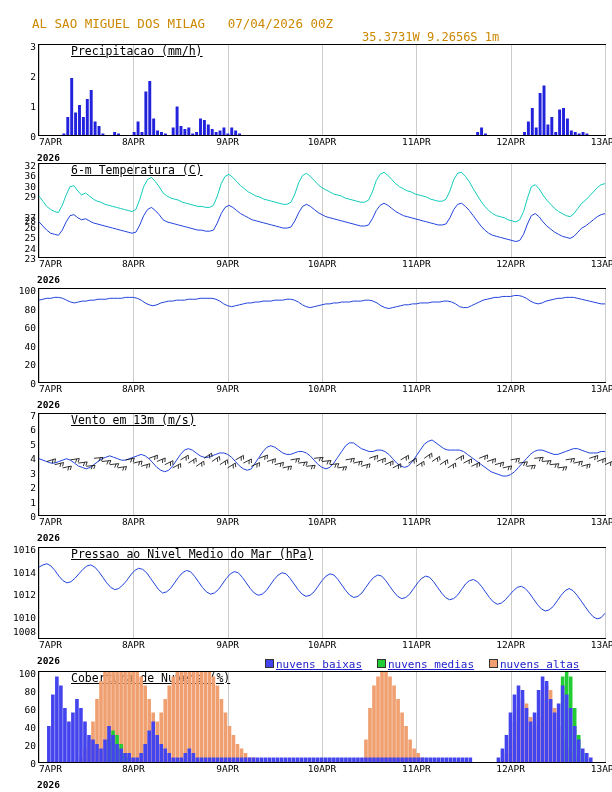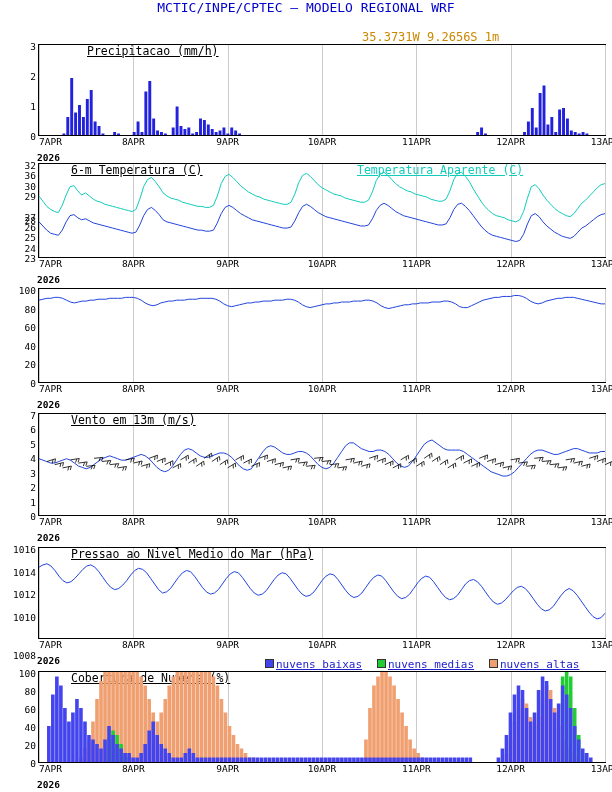--- a/index.html
+++ b/index.html
@@ -32,21 +32,21 @@
 
   .legend{position:absolute;font-family:"DejaVu Sans Mono",monospace;font-size:11px;white-space:nowrap;padding-left:34px;}
   .legend .sw{display:inline-block;width:7px;height:7px;border:1px solid #333;margin-right:2px;vertical-align:0px;}
   .ul{text-decoration:underline;}
 </style>
 </head>
 <body>
 
 <div class="page">
 
-  <div class="hdr-title">MCTIC/INPE/CPTEC — MODELO REGIONAL WRF</div>
+  <div class="hdr-station">AL SAO MIGUEL DOS MILAG   07/04/2026 00Z</div>
   <div class="hdr-coords">35.3731W 9.2656S 1m</div>
 
   <div id="panels">
       <div class="panel" style="top: 44px; width: 568px; height: 92px;">
         <div class="grid">
           <div class="vline" style="left: 0px;"></div>
           <div class="vline" style="left: 94.3333px;"></div>
           <div class="vline" style="left: 188.667px;"></div>
           <div class="vline" style="left: 283px;"></div>
           <div class="vline" style="left: 377.333px;"></div>
@@ -58,21 +58,21 @@
         <div class="ylab" style="top: 31px;">2</div>
         <div class="ylab" style="top: 1px;">3</div>
         <div class="xlab first" style="left: 0px;">7APR</div>
         <div class="xlab" style="left: 94.3333px;">8APR</div>
         <div class="xlab" style="left: 188.667px;">9APR</div>
         <div class="xlab" style="left: 283px;">10APR</div>
         <div class="xlab" style="left: 377.333px;">11APR</div>
         <div class="xlab" style="left: 471.667px;">12APR</div>
         <div class="xlab" style="left: 566px;">13APR</div>
         <div class="yearlab">2026</div>
-        <div class="ptitle" style="left: 48px; top: -1px;"><u>Precipitacao (mm/h)</u></div>
+        <div class="ptitle" style="left: 32px; top: -1px;"><u>Precipitacao (mm/h)</u></div>
         <svg class="series" viewBox="0 0 566 90" preserveAspectRatio="none" style="width: 566px; height: 90px;">
           <rect x="23.42" width="2.93" y="88.50" height="1.50" fill="#2222dd"></rect>
           <rect x="27.32" width="2.93" y="72.00" height="18.00" fill="#2222dd"></rect>
           <rect x="31.23" width="2.93" y="33.00" height="57.00" fill="#2222dd"></rect>
           <rect x="35.13" width="2.93" y="67.50" height="22.50" fill="#2222dd"></rect>
           <rect x="39.03" width="2.93" y="60.00" height="30.00" fill="#2222dd"></rect>
           <rect x="42.94" width="2.93" y="72.00" height="18.00" fill="#2222dd"></rect>
           <rect x="46.84" width="2.93" y="54.00" height="36.00" fill="#2222dd"></rect>
           <rect x="50.74" width="2.93" y="45.00" height="45.00" fill="#2222dd"></rect>
           <rect x="54.65" width="2.93" y="76.50" height="13.50" fill="#2222dd"></rect>
@@ -151,21 +151,20 @@
         <div class="ylab" style="top: 1px;">32</div>
         <div class="xlab first" style="left: 0px;">7APR</div>
         <div class="xlab" style="left: 94.3333px;">8APR</div>
         <div class="xlab" style="left: 188.667px;">9APR</div>
         <div class="xlab" style="left: 283px;">10APR</div>
         <div class="xlab" style="left: 377.333px;">11APR</div>
         <div class="xlab" style="left: 471.667px;">12APR</div>
         <div class="xlab" style="left: 566px;">13APR</div>
         <div class="yearlab">2026</div>
         <div class="ptitle" style="left: 32px; top: -1px;"><u>6-m Temperatura (C)</u></div>
-        <div class="ptitle" style="left: 318px; top: -1px; color: rgb(17, 204, 187);"><u>Temperatura Aparente (C)</u></div>
         <svg class="series" viewBox="0 0 566 93" preserveAspectRatio="none" style="width: 566px; height: 93px;">
           <path d="M0.00 57.87 L3.88 62.00 L7.75 66.13 L11.63 69.23 L15.51 70.27 L19.38 71.30 L23.26 66.13 L27.14 57.87 L31.01 51.67 L34.89 50.63 L38.77 53.73 L42.64 55.80 L46.52 54.77 L50.40 56.83 L54.27 58.90 L58.15 59.93 L62.03 60.97 L65.90 62.00 L69.78 63.03 L73.66 64.07 L77.53 65.10 L81.41 66.13 L85.29 67.17 L89.16 68.20 L93.04 69.23 L96.92 68.20 L100.79 60.97 L104.67 51.67 L108.55 45.47 L112.42 43.40 L116.30 46.50 L120.18 50.63 L124.05 55.80 L127.93 57.87 L131.81 58.90 L135.68 59.93 L139.56 60.97 L143.44 62.00 L147.32 63.03 L151.19 64.07 L155.07 65.10 L158.95 66.13 L162.82 66.13 L166.70 67.17 L170.58 67.17 L174.45 66.13 L178.33 58.90 L182.21 49.60 L186.08 43.40 L189.96 41.33 L193.84 43.40 L197.71 46.50 L201.59 49.60 L205.47 51.67 L209.34 53.73 L213.22 55.80 L217.10 56.83 L220.97 57.87 L224.85 58.90 L228.73 59.93 L232.60 60.97 L236.48 62.00 L240.36 63.03 L244.23 64.07 L248.11 64.07 L251.99 63.03 L255.86 56.83 L259.74 48.57 L263.62 42.37 L267.49 40.30 L271.37 42.37 L275.25 45.47 L279.12 48.57 L283.00 50.63 L286.88 52.70 L290.75 53.73 L294.63 54.77 L298.51 55.80 L302.38 56.83 L306.26 57.87 L310.14 58.90 L314.01 59.93 L317.89 60.97 L321.77 62.00 L325.64 62.00 L329.52 60.97 L333.40 54.77 L337.27 46.50 L341.15 41.33 L345.03 39.27 L348.90 41.33 L352.78 44.43 L356.66 47.53 L360.53 49.60 L364.41 51.67 L368.29 52.70 L372.16 53.73 L376.04 54.77 L379.92 55.80 L383.79 56.83 L387.67 57.87 L391.55 58.90 L395.42 59.93 L399.30 60.97 L403.18 60.97 L407.05 59.93 L410.93 53.73 L414.81 45.47 L418.68 40.30 L422.56 39.27 L426.44 42.37 L430.32 46.50 L434.19 51.67 L438.07 56.83 L441.95 62.00 L445.82 66.13 L449.70 69.23 L453.58 71.30 L457.45 72.33 L461.33 73.37 L465.21 74.40 L469.08 75.43 L472.96 76.47 L476.84 77.50 L480.71 76.47 L484.59 70.27 L488.47 59.93 L492.34 51.67 L496.22 49.60 L500.10 52.70 L503.97 57.87 L507.85 62.00 L511.73 65.10 L515.60 68.20 L519.48 70.27 L523.36 72.33 L527.23 73.37 L531.11 74.40 L534.99 72.33 L538.86 68.20 L542.74 64.07 L546.62 62.00 L550.49 58.90 L554.37 55.80 L558.25 52.70 L562.12 50.63 L566.00 49.60 " fill="none" stroke="#2244dd" stroke-width="1" vector-effect="non-scaling-stroke"></path>
           <path d="M0.00 32.03 L3.88 37.20 L7.75 42.37 L11.63 45.47 L15.51 47.53 L19.38 48.57 L23.26 41.33 L27.14 31.00 L31.01 22.73 L34.89 21.70 L38.77 26.87 L42.64 31.00 L46.52 28.93 L50.40 32.03 L54.27 35.13 L58.15 37.20 L62.03 38.23 L65.90 40.30 L69.78 41.33 L73.66 42.37 L77.53 43.40 L81.41 44.43 L85.29 45.47 L89.16 46.50 L93.04 47.53 L96.92 45.47 L100.79 35.13 L104.67 22.73 L108.55 15.50 L112.42 13.43 L116.30 17.57 L120.18 22.73 L124.05 28.93 L127.93 32.03 L131.81 34.10 L135.68 35.13 L139.56 36.17 L143.44 38.23 L147.32 39.27 L151.19 40.30 L155.07 41.33 L158.95 42.37 L162.82 42.37 L166.70 43.40 L170.58 43.40 L174.45 41.33 L178.33 32.03 L182.21 19.63 L186.08 12.40 L189.96 10.33 L193.84 13.43 L197.71 17.57 L201.59 21.70 L205.47 24.80 L209.34 27.90 L213.22 29.97 L217.10 32.03 L220.97 33.07 L224.85 35.13 L228.73 36.17 L232.60 37.20 L236.48 38.23 L240.36 39.27 L244.23 40.30 L248.11 40.30 L251.99 38.23 L255.86 29.97 L259.74 18.60 L263.62 11.37 L267.49 9.30 L271.37 12.40 L275.25 16.53 L279.12 20.67 L283.00 23.77 L286.88 25.83 L290.75 27.90 L294.63 29.97 L298.51 31.00 L302.38 32.03 L306.26 34.10 L310.14 35.13 L314.01 36.17 L317.89 37.20 L321.77 38.23 L325.64 38.23 L329.52 36.17 L333.40 27.90 L337.27 16.53 L341.15 10.33 L345.03 8.27 L348.90 11.37 L352.78 15.50 L356.66 19.63 L360.53 22.73 L364.41 24.80 L368.29 26.87 L372.16 27.90 L376.04 29.97 L379.92 31.00 L383.79 32.03 L387.67 33.07 L391.55 35.13 L395.42 36.17 L399.30 37.20 L403.18 37.20 L407.05 35.13 L410.93 26.87 L414.81 15.50 L418.68 9.30 L422.56 8.27 L426.44 12.40 L430.32 17.57 L434.19 24.80 L438.07 31.00 L441.95 37.20 L445.82 42.37 L449.70 46.50 L453.58 49.60 L457.45 51.67 L461.33 52.70 L465.21 53.73 L469.08 55.80 L472.96 56.83 L476.84 57.87 L480.71 55.80 L484.59 47.53 L488.47 34.10 L492.34 22.73 L496.22 20.67 L500.10 24.80 L503.97 31.00 L507.85 36.17 L511.73 40.30 L515.60 44.43 L519.48 47.53 L523.36 49.60 L527.23 51.67 L531.11 52.70 L534.99 49.60 L538.86 44.43 L542.74 39.27 L546.62 36.17 L550.49 32.03 L554.37 27.90 L558.25 23.77 L562.12 20.67 L566.00 19.63 " fill="none" stroke="#11ccbb" stroke-width="1" vector-effect="non-scaling-stroke"></path>
         </svg>
       </div>
       <div class="panel" style="top: 288px; width: 568px; height: 95px;">
         <div class="grid">
           <div class="vline" style="left: 0px;"></div>
           <div class="vline" style="left: 94.3333px;"></div>
           <div class="vline" style="left: 188.667px;"></div>
@@ -586,21 +585,21 @@
       <div class="panel" style="top: 547px; width: 568px; height: 92px;">
         <div class="grid">
           <div class="vline" style="left: 0px;"></div>
           <div class="vline" style="left: 94.3333px;"></div>
           <div class="vline" style="left: 188.667px;"></div>
           <div class="vline" style="left: 283px;"></div>
           <div class="vline" style="left: 377.333px;"></div>
           <div class="vline" style="left: 471.667px;"></div>
           <div class="vline" style="left: 566px;"></div>
         </div>
-        <div class="ylab" style="top: 107px;">1008</div>
+        <div class="ylab" style="top: 83px;">1008</div>
         <div class="ylab" style="top: 68.5px;">1010</div>
         <div class="ylab" style="top: 46px;">1012</div>
         <div class="ylab" style="top: 23.5px;">1014</div>
         <div class="ylab" style="top: 1px;">1016</div>
         <div class="xlab first" style="left: 0px;">7APR</div>
         <div class="xlab" style="left: 94.3333px;">8APR</div>
         <div class="xlab" style="left: 188.667px;">9APR</div>
         <div class="xlab" style="left: 283px;">10APR</div>
         <div class="xlab" style="left: 377.333px;">11APR</div>
         <div class="xlab" style="left: 471.667px;">12APR</div>

